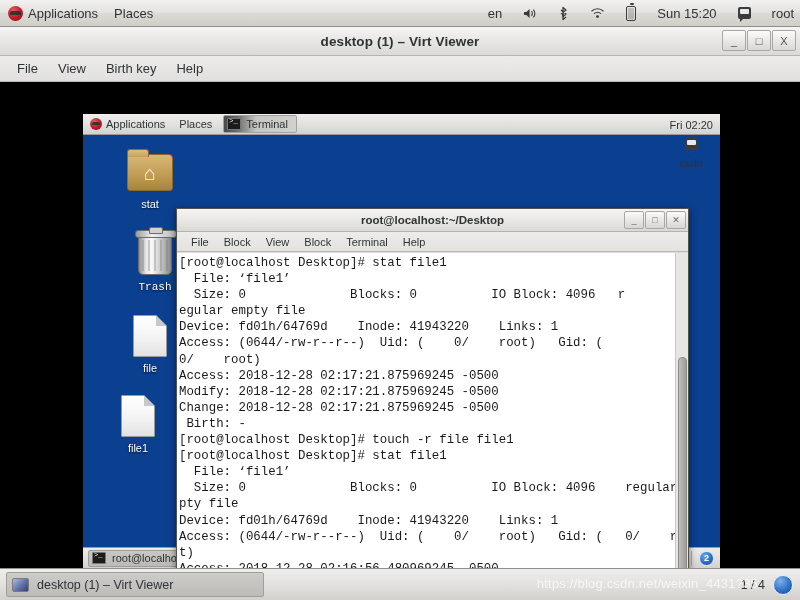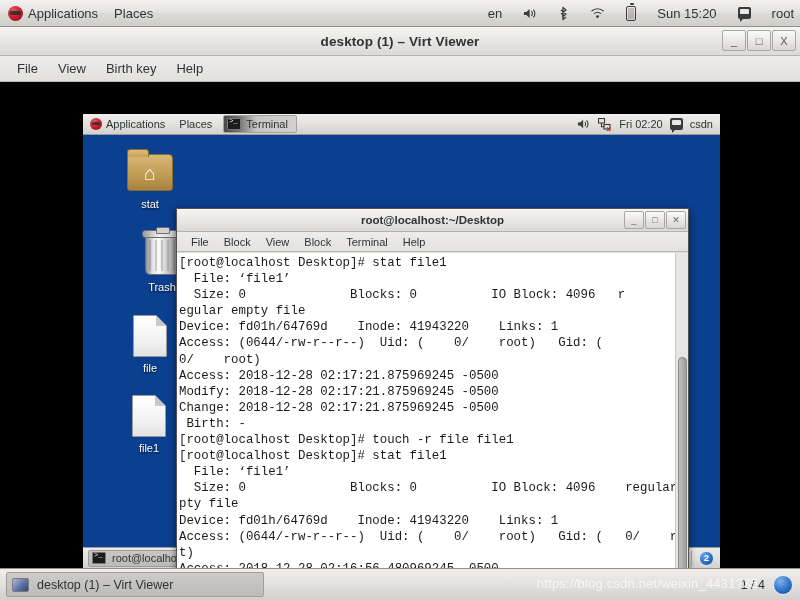--- a/index.html
+++ b/index.html
@@ -110,21 +110,21 @@
   }
   .term-mini-ico {
     width: 14px; height: 12px; flex:none;
     background: #1c1c1c; border: 1px solid #777; border-radius: 1px;
     position: relative;
   }
   .term-mini-ico::after {
     content: ">_"; position: absolute; left: 1px; top: -2px; font-size: 7px;
     color: #e8e8e8; font-family: "Liberation Mono", monospace;
   }
-  .guest-right { margin-left: auto; display: flex; align-items: center; gap: 7px; padding-right: 7px; }
+  .guest-right { margin-left: auto; display: flex; align-items: center; gap: 7px; padding-right: 7px; flex-direction: column; }
 
   .guest-bottom-panel {
     position: absolute; left: 0; bottom: 0; width: 637px; height: 21px;
     background: linear-gradient(to bottom, #eeecea 0%, #e2e0dd 50%, #d3d1cd 100%);
     border-top: 1px solid #9a9a9a;
     display: flex; align-items: center; font-size: 11px; color: #2e3436;
   }
   .guest-taskbar-btn {
     display: flex; align-items: center; gap: 6px;
     height: 17px; margin-left: 5px; padding: 0 8px 0 3px; width: 202px;
@@ -407,38 +407,38 @@
 
         <div class="dicon" style="left:32px; top:34px;">
           <div class="glyph">
             <div class="folder-home">
                 <span class="home-glyph">⌂</span>
               </div>
           </div>
           <span class="lbl">stat</span>
         </div>
 
-        <div class="dicon" style="left:44px; top:117px;">
+        <div class="dicon" style="left:37px; top:117px;font-family:Liberation Mono, monospace;">
           <div class="glyph">
             <div class="trash-can">
                 <div class="trash-lid"></div>
                 <div class="trash-stripes"></div>
               </div>
           </div>
           <span class="lbl">Trash</span>
         </div>
 
         <div class="dicon" style="left:32px; top:198px;">
           <div class="glyph">
             <div class="file-page"></div>
           </div>
           <span class="lbl">file</span>
         </div>
 
-        <div class="dicon" style="left:31px; top:278px;">
+        <div class="dicon" style="left:20px; top:278px;">
           <div class="glyph">
             <div class="file-page"></div>
           </div>
           <span class="lbl">file1</span>
         </div>
 
         <div class="guest-bottom-panel">
           <div class="guest-taskbar-btn">
             <span class="term-mini-ico"></span>
             <span>root@localhost:~/Desktop</span>

